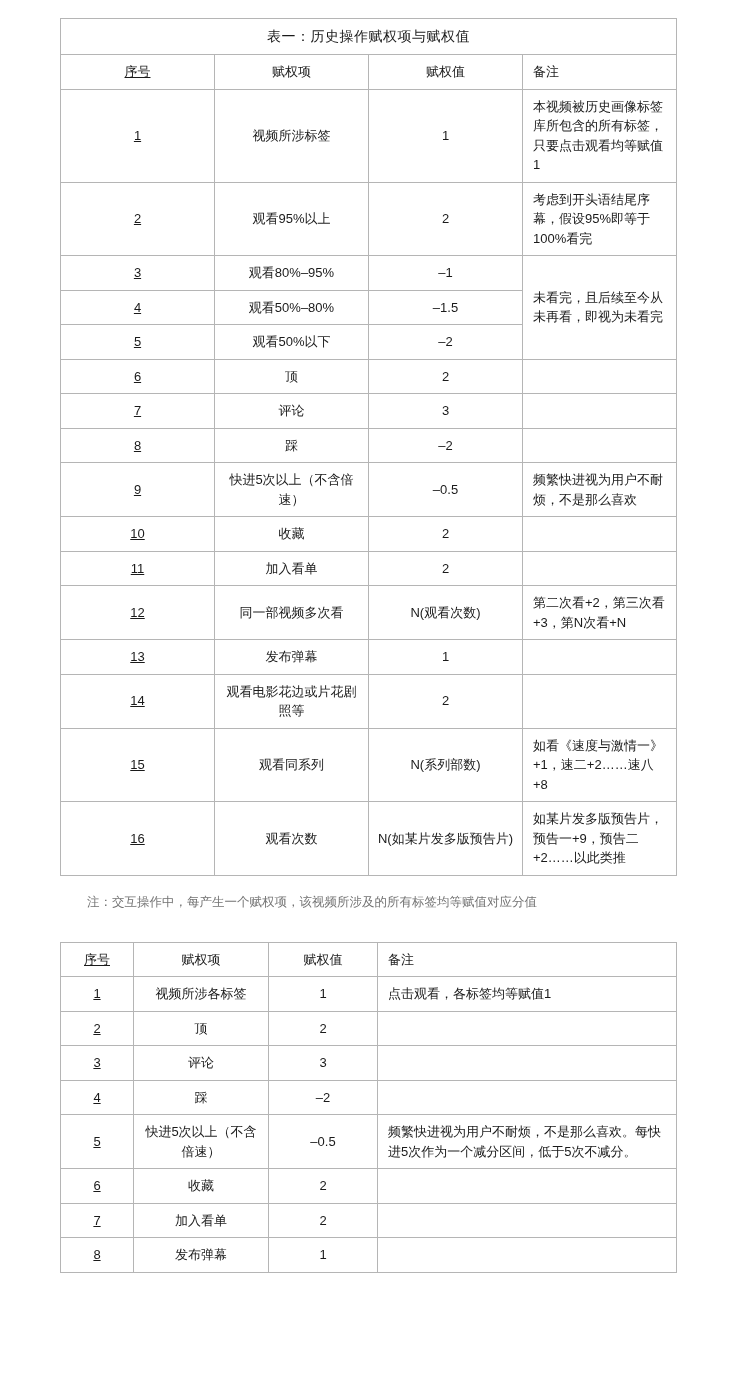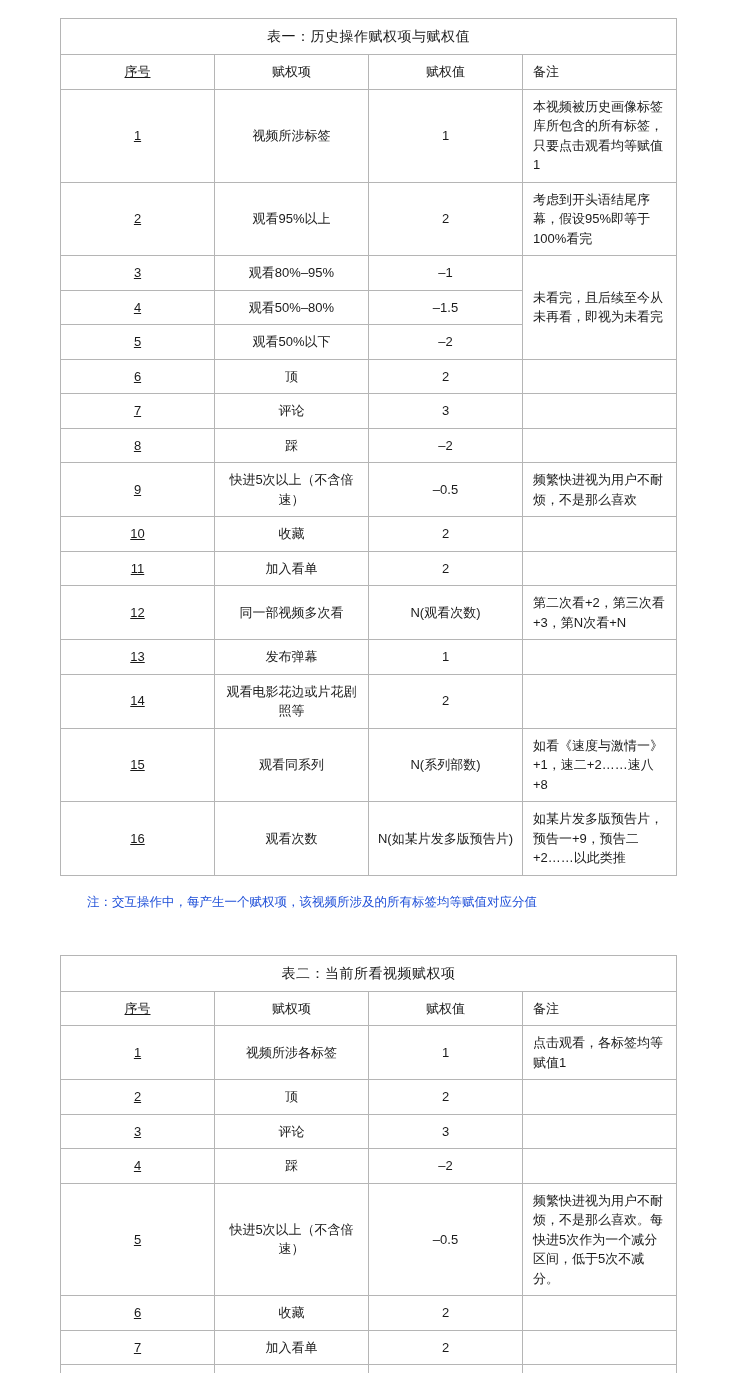--- a/index.html
+++ b/index.html
@@ -47,22 +47,22 @@
   .hdr td.left {
     text-align: left;
     padding-left: 10px;
   }
   .c-idx { width: 56px; text-align: center; text-decoration: underline; }
   .c-item { width: 118px; text-align: center; }
   .c-val { width: 92px; text-align: center; }
   .c-note { text-align: left; padding-left: 10px !important; }
   .note-line {
     font-size: 12.5px;
-    color: #1d4ed8;
-    margin: 16px 0 13px 27px;
+    color: #737373;
+    margin: 16px 0 0 27px;
     line-height: 1.6;
   }
   .spacer-1 { height: 30px; }
   .tbl-wrap { margin: 0 auto; }
 </style>
 </head>
 <body>
 
 <div class="page">
 
@@ -177,23 +177,20 @@
       </table>
   </div>
 
   <div class="note-line">注：交互操作中，每产生一个赋权项，该视频所涉及的所有标签均等赋值对应分值</div>
 
   <div class="spacer-1"></div>
 
   <div class="tbl-wrap">
   <table class="doc-table">
     <tbody>
-          <tr class="tbl-title">
-      <td colspan="4">表二：当前所看视频赋权项</td>
-    </tr>
     <tr class="hdr">
       <td class="c-idx">序号</td>
       <td class="c-item">赋权项</td>
       <td class="c-val">赋权值</td>
       <td class="c-note left">备注</td>
     </tr>
 
     <tr>
       <td class="c-idx">1</td>
       <td class="c-item">视频所涉各标签</td>

